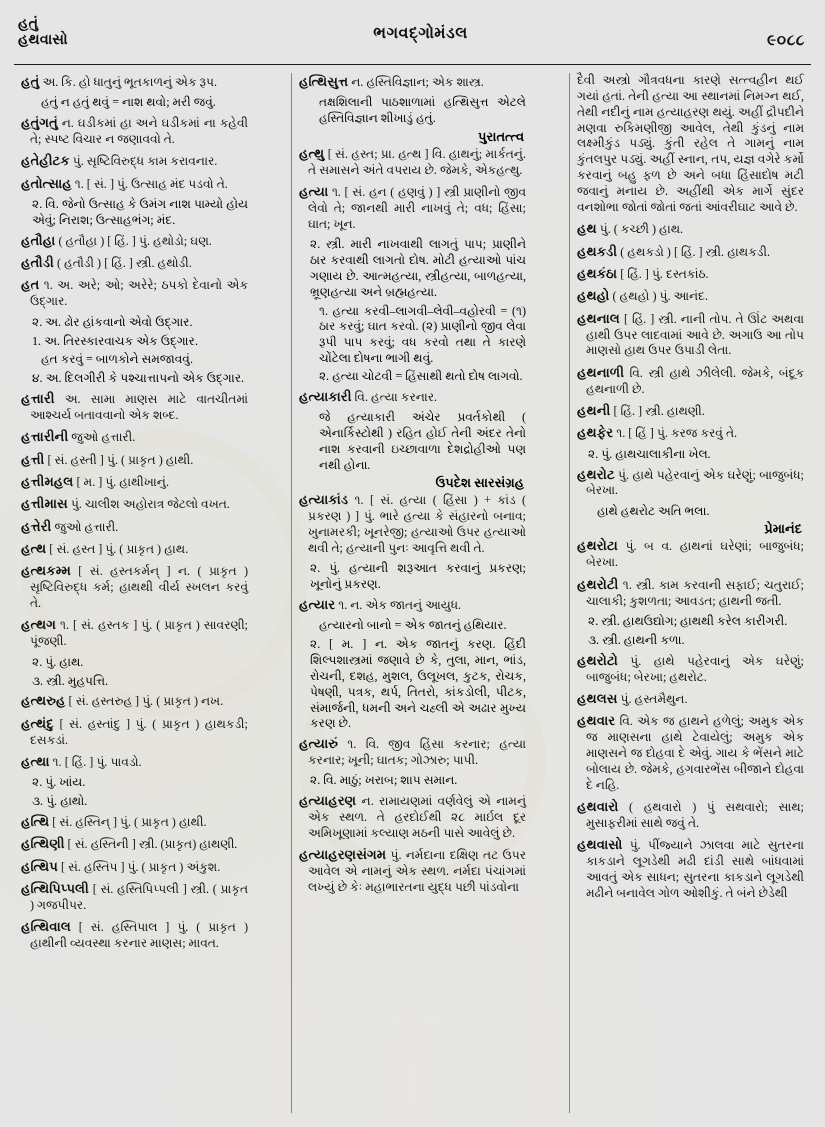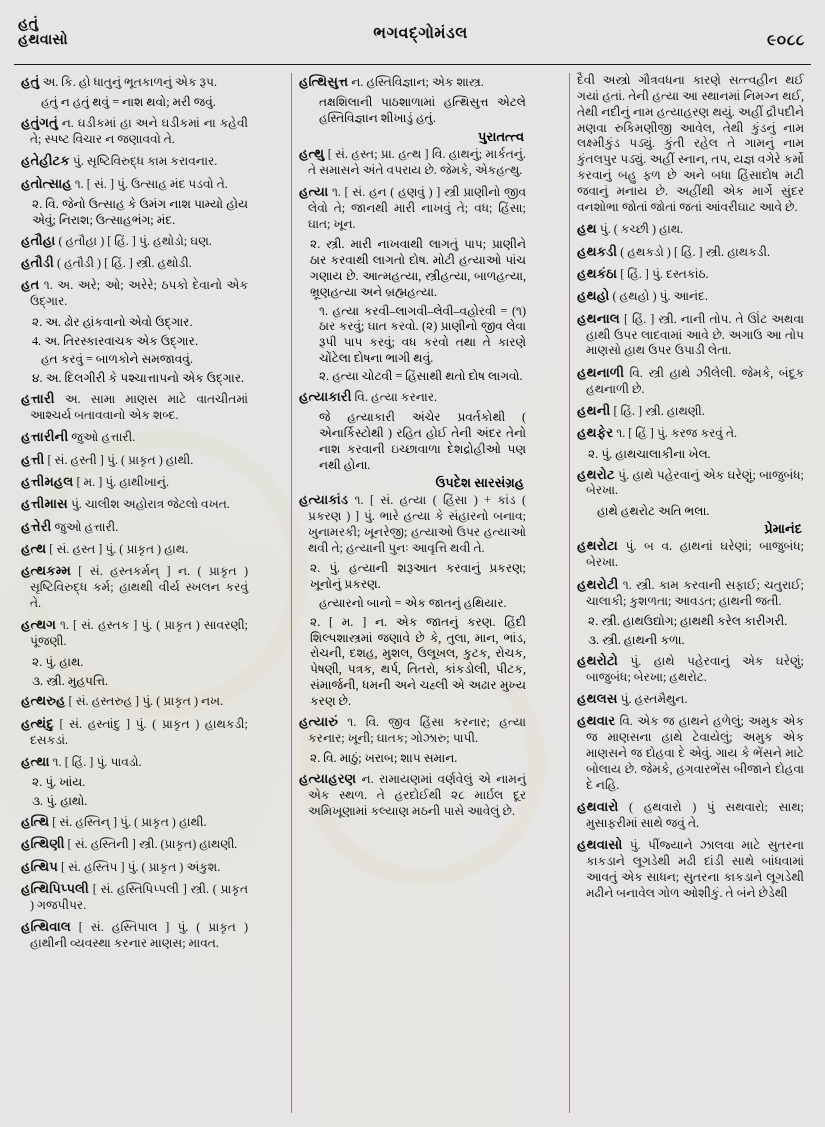--- a/index.html
+++ b/index.html
@@ -178,21 +178,21 @@
           <p class="entry hang"><span class="hw">હતું</span><span> અ. કિ. હો ધાતુનું ભૂતકાળનું એક રૂપ.</span></p>
           <p class="quote">હતું ન હતું થવું = નાશ થવો; મરી જવું.</p>
           <p class="entry hang"><span class="hw">હતુંગતું</span><span> ન. ઘડીકમાં હા અને ઘડીકમાં ના કહેવી તે; સ્પષ્ટ વિચાર ન જણાવવો તે.</span></p>
           <p class="entry hang"><span class="hw">હતેહીટક</span><span> પું. સૃષ્ટિવિરુદ્ધ કામ કરાવનાર.</span></p>
           <p class="entry hang"><span class="hw">હતોત્સાહ</span><span> ૧. [ સં. ] પું. ઉત્સાહ મંદ પડવો તે.</span></p>
           <p class="sense">૨. વિ. જેનો ઉત્સાહ કે ઉમંગ નાશ પામ્યો હોય એવું; નિરાશ; ઉત્સાહભંગ; મંદ.</p>
           <p class="entry hang"><span class="hw">હતૌહા</span><span> ( હતૌહા ) [ હિં. ] પું. હથોડો; ઘણ.</span></p>
           <p class="entry hang"><span class="hw">હતૌડી</span><span> ( હતૌડી ) [ હિં. ] સ્ત્રી. હથોડી.</span></p>
           <p class="entry hang"><span class="hw">હત</span><span> ૧. અ. અરે; ઓ; અરેરે; ઠપકો દેવાનો એક ઉદ્ગાર.</span></p>
           <p class="sense">૨. અ. ઢોર હાંકવાનો એવો ઉદ્ગાર.</p>
-          <p class="sense">4. અ. તિરસ્કારવાચક એક ઉદ્ગાર.</p>
+          <p class="sense">1. અ. તિરસ્કારવાચક એક ઉદ્ગાર.</p>
           <p class="quote">હત કરવું = બાળકોને સમજાવવું.</p>
           <p class="sense">૪. અ. દિલગીરી કે પશ્ચાત્તાપનો એક ઉદ્ગાર.</p>
           <p class="entry hang"><span class="hw">હત્તારી</span><span> અ. સામા માણસ માટે વાતચીતમાં આશ્ચર્ય બતાવવાનો એક શબ્દ.</span></p>
           <p class="entry hang"><span class="hw">હત્તારીની</span><span> જુઓ હત્તારી.</span></p>
           <p class="entry hang"><span class="hw">હત્તી</span><span> [ સં. હસ્તી ] પું. ( પ્રાકૃત ) હાથી.</span></p>
           <p class="entry hang"><span class="hw">હત્તીમહલ</span><span> [ મ. ] પું. હાથીખાનું.</span></p>
           <p class="entry hang"><span class="hw">હત્તીમાસ</span><span> પું. ચાલીશ અહોરાત્ર જેટલો વખત.</span></p>
           <p class="entry hang"><span class="hw">હત્તેરી</span><span> જુઓ હત્તારી.</span></p>
           <p class="entry hang"><span class="hw">હત્થ</span><span> [ સં. હસ્ત ] પું. ( પ્રાકૃત ) હાથ.</span></p>
           <p class="entry hang"><span class="hw">હત્થકમ્મ</span><span> [ સં. હસ્તકર્મન્ ] ન. ( પ્રાકૃત ) સૃષ્ટિવિરુદ્ધ કર્મ; હાથથી વીર્ય સ્ખલન કરવું તે.</span></p>
@@ -217,25 +217,27 @@
           <p class="entry hang"><span class="hw">હત્થુ</span><span> [ સં. હસ્ત; પ્રા. હત્થ ] વિ. હાથનું; માર્કતનું. તે સમાસને અંતે વપરાય છે. જેમકે, એકહત્થુ.</span></p>
           <p class="entry hang"><span class="hw">હત્યા</span><span> ૧. [ સં. હન ( હણવું ) ] સ્ત્રી પ્રાણીનો જીવ લેવો તે; જાનથી મારી નાખવું તે; વધ; હિંસા; ઘાત; ખૂન.</span></p>
           <p class="sense">૨. સ્ત્રી. મારી નાખવાથી લાગતું પાપ; પ્રાણીને ઠાર કરવાથી લાગતો દોષ. મોટી હત્યાઓ પાંચ ગણાય છે. આત્મહત્યા, સ્ત્રીહત્યા, બાળહત્યા, ભ્રૂણહત્યા અને બ્રહ્મહત્યા.</p>
           <p class="quote">૧. હત્યા કરવી–લાગવી–લેવી–વહોરવી = (૧) ઠાર કરવું; ઘાત કરવો. (૨) પ્રાણીનો જીવ લેવા રૂપી પાપ કરવું; વધ કરવો તથા તે કારણે ચોંટેલા દોષના ભાગી થવું.</p>
           <p class="quote">૨. હત્યા ચોટવી = હિંસાથી થતો દોષ લાગવો.</p>
           <p class="entry hang"><span class="hw">હત્યાકારી</span><span> વિ. હત્યા કરનાર.</span></p>
           <p class="quote">જે હત્યાકારી અંચેર પ્રવર્તકોથી ( એનાર્કિસ્ટોથી ) રહિત હોઈ તેની અંદર તેનો નાશ કરવાની ઇચ્છાવાળા દેશદ્રોહીઓ પણ નથી હોના.</p>
           <span class="cite">ઉપદેશ સારસંગ્રહ</span>
           <p class="entry hang"><span class="hw">હત્યાકાંડ</span><span> ૧. [ સં. હત્યા ( હિંસા ) + કાંડ ( પ્રકરણ ) ] પું. ભારે હત્યા કે સંહારનો બનાવ; ખુનામરકી; ખૂનરેજી; હત્યાઓ ઉપર હત્યાઓ થવી તે; હત્યાની પુનઃ આવૃત્તિ થવી તે.</span></p>
           <p class="sense">૨. પું. હત્યાની શરૂઆત કરવાનું પ્રકરણ; ખૂનોનું પ્રકરણ.</p>
+          <p class="entry hang"><span class="hw">હત્યાર</span><span> ૧. ન. એક જાતનું આયુધ.</span></p>
           <p class="quote">હત્યારનો બાનો = એક જાતનું હથિયાર.</p>
           <p class="sense">૨. [ મ. ] ન. એક જાતનું કરણ. હિંદી શિલ્પશાસ્ત્રમાં જણાવે છે કે, તુલા, માન, ભાંડ, રોચની, દશહ, મુશલ, ઉલૂખલ, કુટક, રોચક, પેષણી, પત્રક, થર્પ, તિતરો, કાંકડોલી, પીટક, સંમાર્જની, ધમની અને ચહ્લી એ અઢાર મુખ્ય કરણ છે.</p>
           <p class="entry hang"><span class="hw">હત્યારું</span><span> ૧. વિ. જીવ હિંસા કરનાર; હત્યા કરનાર; ખૂની; ઘાતક; ગોઝારુ; પાપી.</span></p>
           <p class="sense">૨. વિ. માઠું; ખરાબ; શાપ સમાન.</p>
           <p class="entry hang"><span class="hw">હત્યાહરણ</span><span> ન. રામાયણમાં વર્ણવેલું એ નામનું એક સ્થળ. તે હરદોઈથી ૨૮ માર્ઇલ દૂર અમિખૂણામાં કલ્યાણ મઠની પાસે આવેલું છે.</span></p>
+          <p class="entry hang"><span class="hw">હત્યાહરણસંગમ</span><span> પું. નર્મદાના દક્ષિણ તટ ઉપર આવેલ એ નામનું એક સ્થળ. નર્મદા પંચાંગમાં લખ્યું છે કેઃ મહાભારતના યુદ્ધ પછી પાંડવોના</span></p>
         </div>
       <div class="col sep-left">
           <p class="entry">દૈવી અસ્ત્રો ગૌત્રવધના કારણે સત્ત્વહીન થઈ ગયાં હતાં. તેની હત્યા આ સ્થાનમાં નિમગ્ન થઈ, તેથી નદીનું નામ હત્યાહરણ થયું. અહીં દ્રૌપદીને મણવા રુકિમણીજી આવેલ, તેથી કુંડનું નામ લક્ષ્મીકુંડ પડ્યું. કુંતી રહેલ તે ગામનું નામ કુંતલપુર પડ્યું. અહીં સ્નાન, તપ, યજ્ઞ વગેરે કર્મો કરવાનું બહુ ફળ છે અને બધા હિંસાદોષ મટી જવાનું મનાય છે. અહીંથી એક માર્ગે સુંદર વનશોભા જોતાં જોતાં જતાં આંવરીઘાટ આવે છે.</p>
           <p class="entry hang"><span class="hw">હથ</span><span> પું. ( કચ્છી ) હાથ.</span></p>
           <p class="entry hang"><span class="hw">હથકડી</span><span> ( હથકડો ) [ હિં. ] સ્ત્રી. હાથકડી.</span></p>
           <p class="entry hang"><span class="hw">હથકંઠા</span><span> [ હિં. ] પું. દસ્તકાંઠ.</span></p>
           <p class="entry hang"><span class="hw">હથહો</span><span> ( હથહો ) પું. આનંદ.</span></p>
           <p class="entry hang"><span class="hw">હથનાલ</span><span> [ હિં. ] સ્ત્રી. નાની તોપ. તે ઊંટ અથવા હાથી ઉપર લાદવામાં આવે છે. અગાઉ આ તોપ માણસો હાથ ઉપર ઉપાડી લેતા.</span></p>
           <p class="entry hang"><span class="hw">હથનાળી</span><span> વિ. સ્ત્રી હાથે ઝીલેલી. જેમકે, બંદૂક હથનાળી છે.</span></p>
           <p class="entry hang"><span class="hw">હથની</span><span> [ હિં. ] સ્ત્રી. હાથણી.</span></p>

